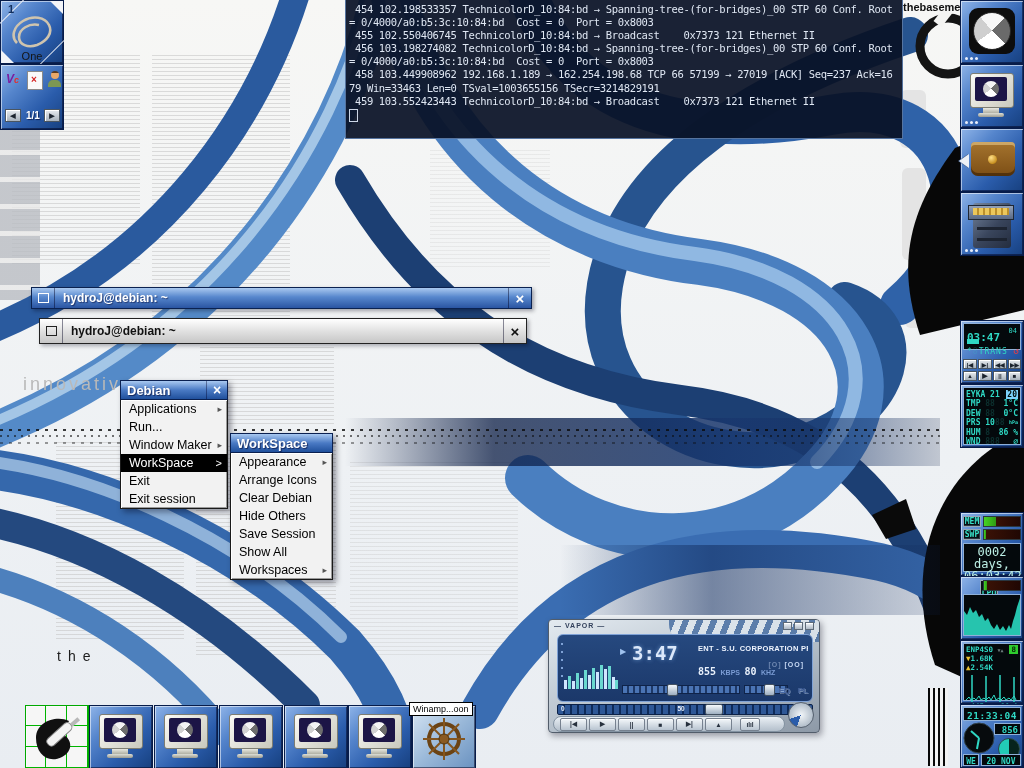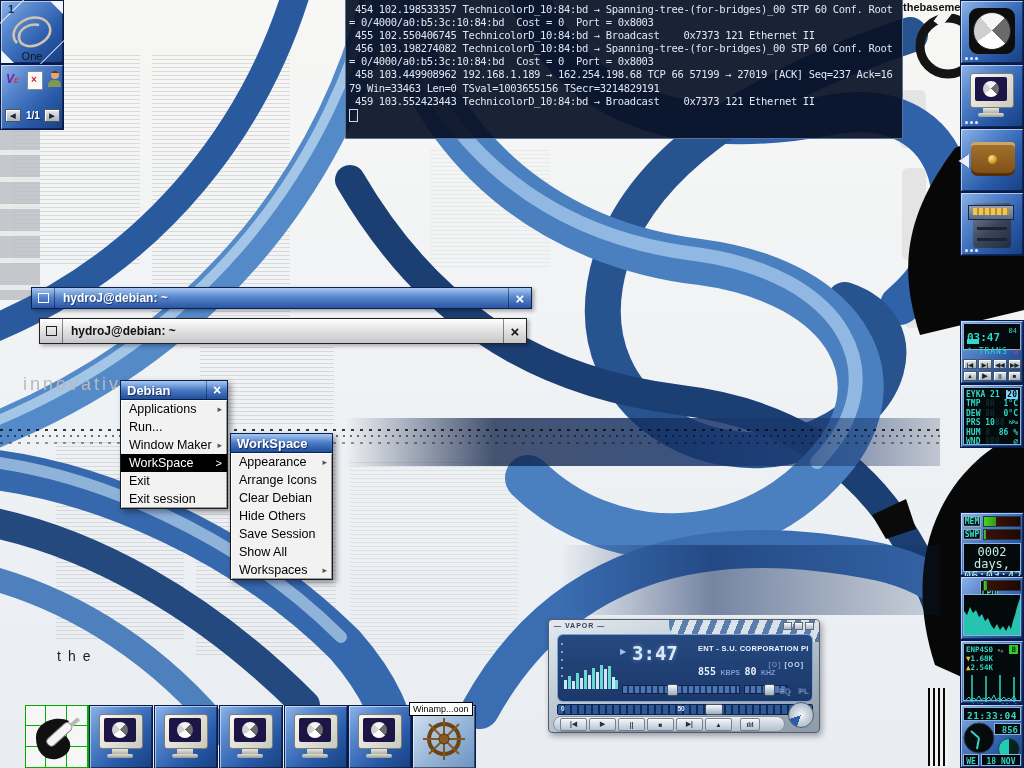--- a/index.html
+++ b/index.html
@@ -477,21 +477,21 @@
   <div class="tile" style="left:0;top:704px;">
     <div class="lcdbox" style="left:2px;top:2px;width:58px;height:14px;font-size:9.5px;font-weight:bold;text-align:center;padding-top:2px;letter-spacing:.5px;">21:33:04</div>
     <div class="lcdbox" style="left:33px;top:18px;width:27px;height:12px;font-size:9px;font-weight:bold;text-align:right;padding:1px 2px 0 0;">856</div>
     <svg width="32" height="32" style="position:absolute;left:2px;top:17px;">
       <circle cx="16" cy="16" r="15" fill="#070b0d" stroke="#31424c" stroke-width="1"></circle>
       <line x1="16" y1="16" x2="8" y2="9" stroke="#2fd8c4" stroke-width="2"></line>
       <line x1="16" y1="16" x2="14" y2="27" stroke="#2fd8c4" stroke-width="2"></line>
     </svg>
     <div style="position:absolute;left:37px;top:33px;width:20px;height:20px;border-radius:50%;background:conic-gradient(from 180deg,#22cbb6 0 50%,#07231d 50%);border:1px solid #2a4a44;"></div>
     <div class="lcdbox" style="left:2px;top:49px;width:16px;height:12px;font-size:8px;font-weight:bold;text-align:center;padding-top:2px;">WE</div>
-    <div class="lcdbox" style="left:20px;top:49px;width:40px;height:12px;font-size:8px;font-weight:bold;text-align:center;padding-top:2px;">18 NOV</div>
+    <div class="lcdbox" style="left:20px;top:49px;width:40px;height:12px;font-size:8px;font-weight:bold;text-align:center;padding-top:2px;">20 NOV</div>
   </div>
 </div>
 
 <div style="position:absolute;left:0;top:704px;width:460px;height:64px;z-index:30;margin-left:24px;">
 
   <div class="tile" style="left:1px;top:1px;background:#f6f6f6;border-color:#00a800;">
     <div style="position:absolute;inset:0;background-image:linear-gradient(transparent 19px,#00b400 19px,#00b400 20px,transparent 20px),linear-gradient(90deg,transparent 19px,#00b400 19px,#00b400 20px,transparent 20px);background-size:21px 21px;"></div>
     <svg width="62" height="62" style="position:absolute;left:0;top:0;">
       <path d="M10,32 C10,16 30,9 43,15 L36,28 C46,32 48,45 36,51 C22,58 10,48 10,32 Z" fill="#101010"></path>
       <rect x="18" y="24" width="30" height="9" rx="4" fill="#f4f4f4" stroke="#888" stroke-width="1" transform="rotate(-42 33 28)"></rect>

